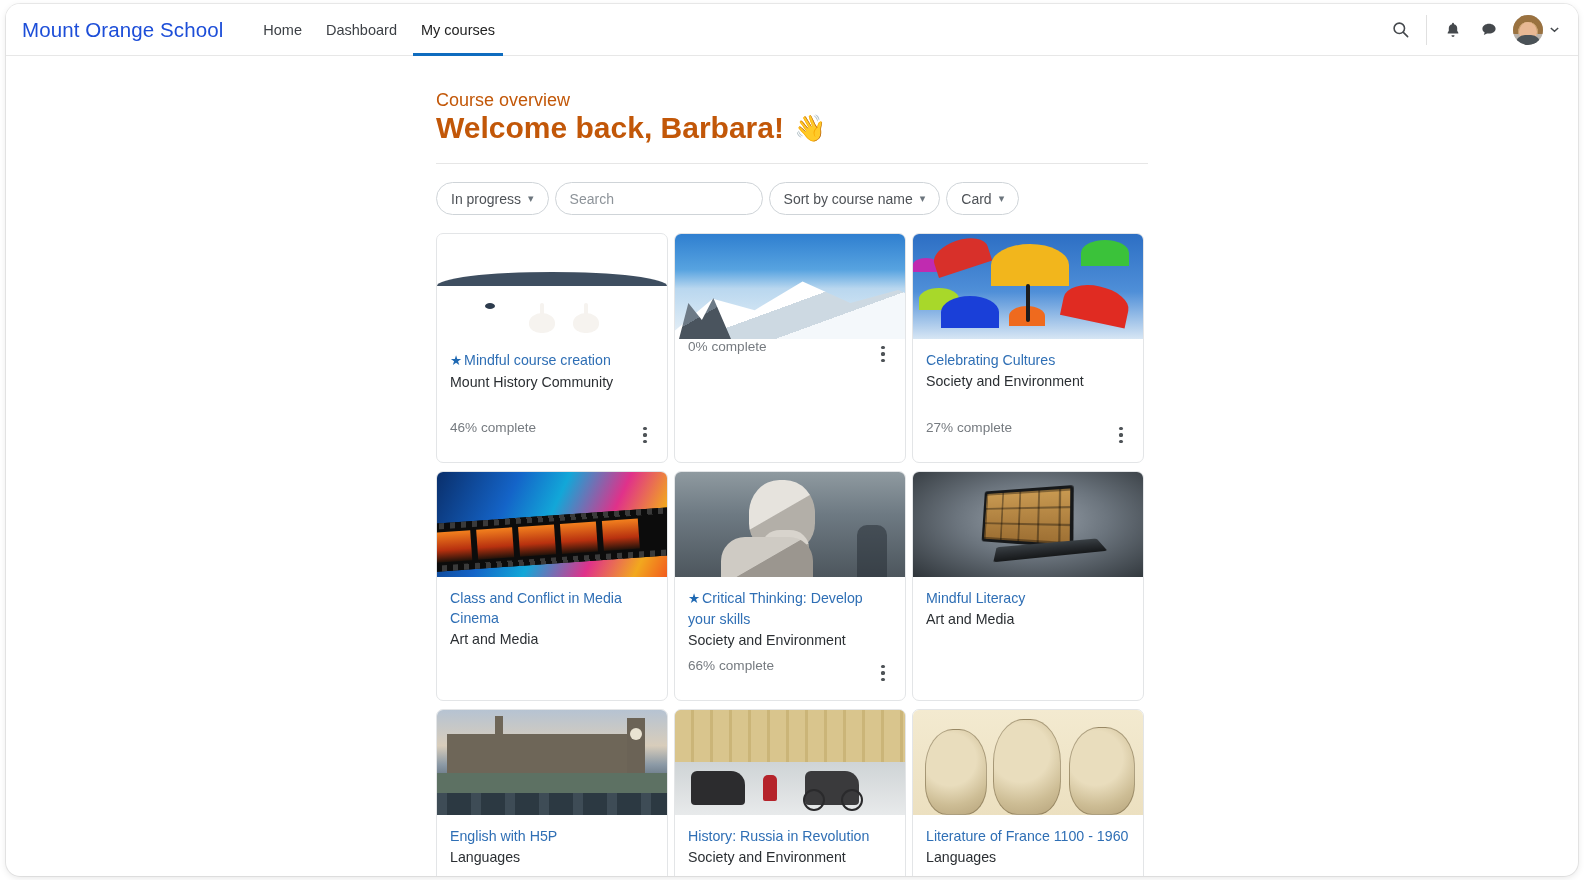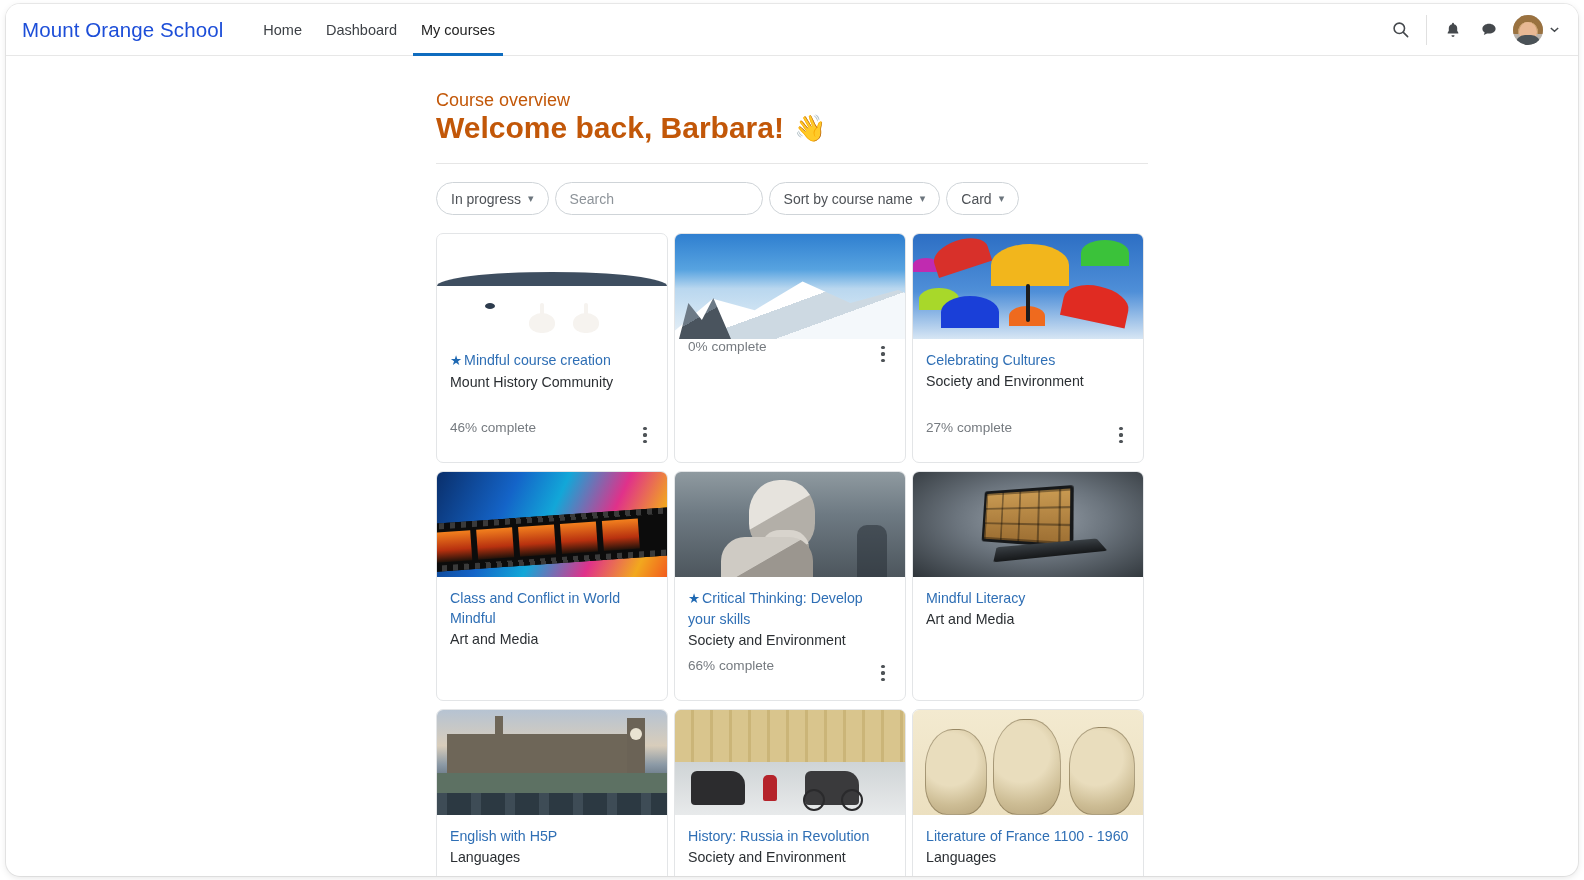--- a/index.html
+++ b/index.html
@@ -558,21 +558,21 @@
                 <div class="perf" style="top:0"></div>
                 <div class="perf" style="bottom:0"></div>
                 <div class="frame" style="left:6px"></div>
                 <div class="frame" style="left:48px"></div>
                 <div class="frame" style="left:90px"></div>
                 <div class="frame" style="left:132px"></div>
                 <div class="frame" style="left:174px"></div>
               </div>
             </div>
             <div class="card-body">
-              <div class="course-name"><span>Class and Conflict in World Mindful</span></div>
+              <div class="course-name"><span>Class and Conflict in Media Cinema</span></div>
               <div class="course-cat">Art and Media</div>
             </div>
           </div>
           <div class="card">
             <div class="card-img img-statue">
               <div class="bg-statue"></div>
               <div class="head"></div>
               <div class="beard"></div>
               <div class="torso"></div>
             </div>

